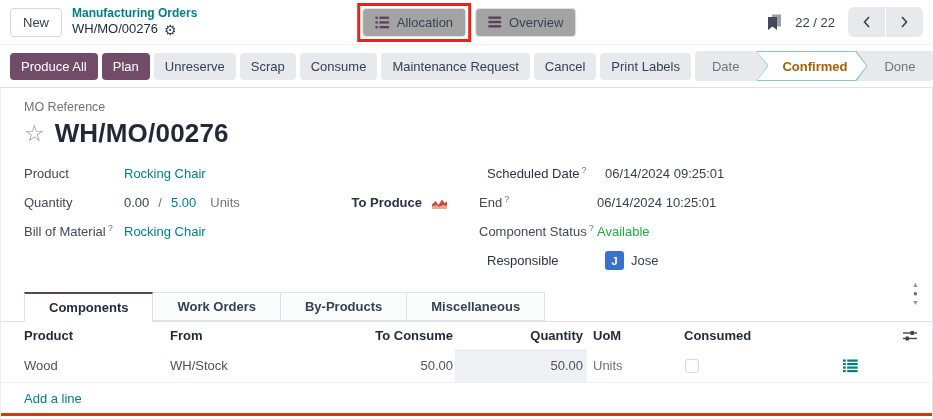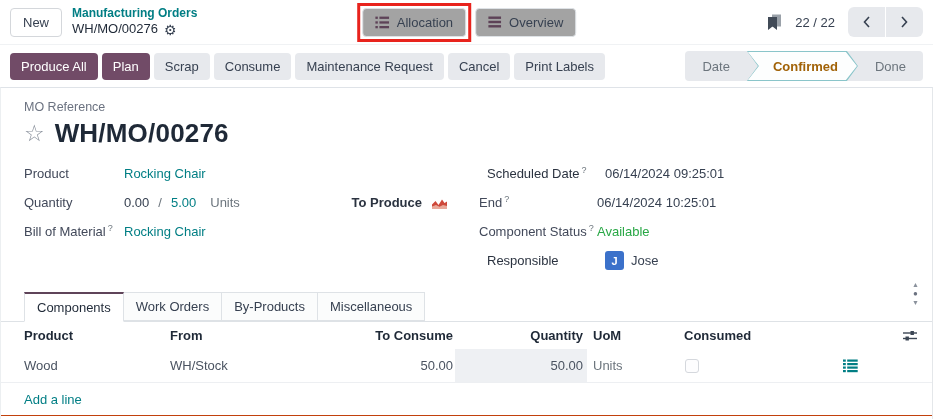--- a/index.html
+++ b/index.html
@@ -72,22 +72,22 @@
   .to-produce { margin-left:auto; margin-right:31px; display:flex; align-items:center; gap:9px; }
   .tp-label { font-weight:700; color:#2b3340; }
   .val-dark { color:#374151; }
   .val-green { color:#28a745; }
   .avatar { width:19px; height:19px; background:#3b71ca; color:#fff; font-size:11px;
     font-weight:700; display:flex; align-items:center; justify-content:center;
     border-radius:3px; margin-right:7px; }
 
   
   .tabs { margin-top:17px; display:flex; border-bottom:1px solid #dee2e6; padding-left:23px; height:30px; }
-  .tab { padding:0 12px; display:flex; align-items:center; color:#374151; cursor:pointer;
-    background:#fbfcfc; border:1px solid #dee2e6; border-left:none; border-top-width:1px; }
+  .tab { padding:0 24px; display:flex; align-items:center; color:#374151; cursor:pointer;
+    background:#fbfcfc; border:1px solid #dee2e6; border-left:none; border-top-width:1px;font-weight:bold; }
   .tab:first-child { border-left:1px solid #dee2e6; }
   .tab.active { background:#fff; border-top:2px solid #5f4459; margin-bottom:-1px;
     border-bottom:1px solid #fff; color:#1f2937; }
   .scroll-widget { position:absolute; right:13px; top:193px; display:flex;
     flex-direction:column; align-items:center; gap:1px; color:#8a919c; cursor:pointer; }
   .scroll-widget span { font-size:7px; line-height:8px; }
   .scroll-widget .dot { font-size:8px; color:#6b7280; }
 
   
   .trow { display:flex; align-items:center; padding-left:23px; padding-right:14px; }
@@ -100,21 +100,21 @@
   .c-uom { width:97px; padding-left:6px; color:#6c757d; }
   .thead .c-uom { color:#1f2937; }
   .c-consumed { width:159px; display:flex; align-items:center; }
   .c-action { flex:1; display:flex; align-items:center; }
   .thead .c-action { justify-content:flex-end; }
   .cell-readonly { background:#eef0f3; align-self:stretch; display:flex;
     align-items:center; justify-content:flex-end; }
   .checkbox { width:14px; height:14px; border:1px solid #d5d8dd; border-radius:3px;
     background:#fdfdfe; margin-left:1px; cursor:pointer; }
   .addline-row { height:33px; display:flex; align-items:center; padding-left:23px;
-    border-bottom:1px solid #c2410c; }
+    border-bottom:3px solid #c2410c; }
   .addline { color:#017e84; cursor:pointer; }
   .icon-btn { cursor:pointer; display:flex; align-items:center; }
 </style>
 </head>
 <body>
 
 <header class="navbar">
   <button class="btn-new">New</button>
   <div class="breadcrumb">
     <a class="bc-parent">Manufacturing Orders</a>
@@ -175,20 +175,21 @@
             <path d="M2 2 L6.5 7 L2 12" stroke="#374151" stroke-width="1.6" fill="none"></path>
           </svg>
       </button>
     </div>
   </div>
 </header>
 
 <div class="control-panel">
   <button class="btn btn-primary">Produce All</button>
   <button class="btn btn-primary">Plan</button>
+  <button class="btn btn-sec">Unreserve</button>
   <button class="btn btn-sec">Scrap</button>
   <button class="btn btn-sec">Consume</button>
   <button class="btn btn-sec">Maintenance Request</button>
   <button class="btn btn-sec">Cancel</button>
   <button class="btn btn-sec">Print Labels</button>
 
   <div class="statusbar">
     <span class="status-plain">Date</span>
     <div class="status-arrow">
       <div class="status-arrow-inner">

